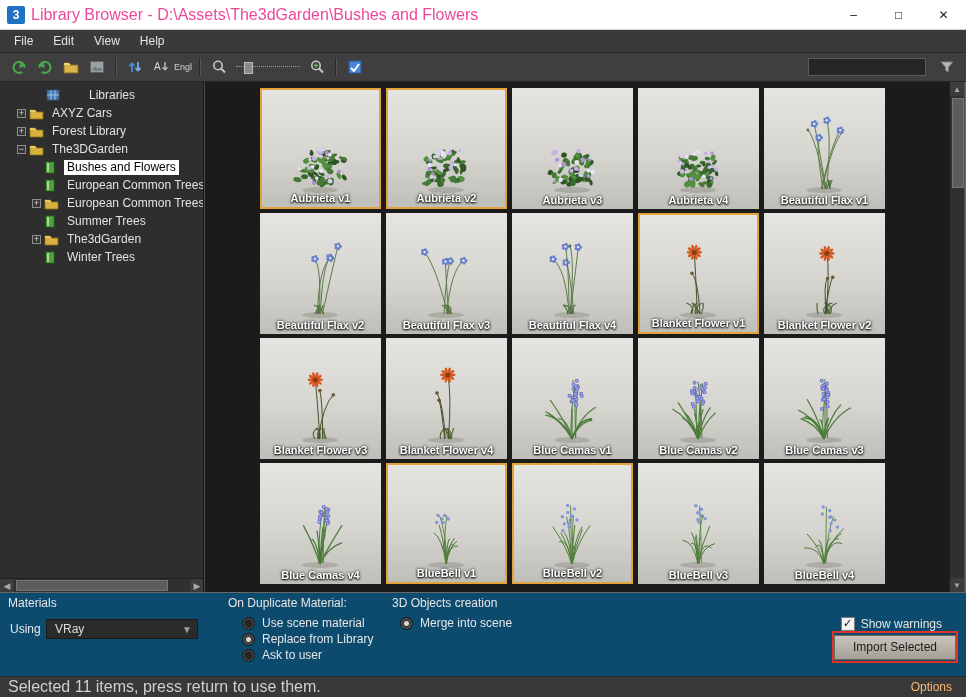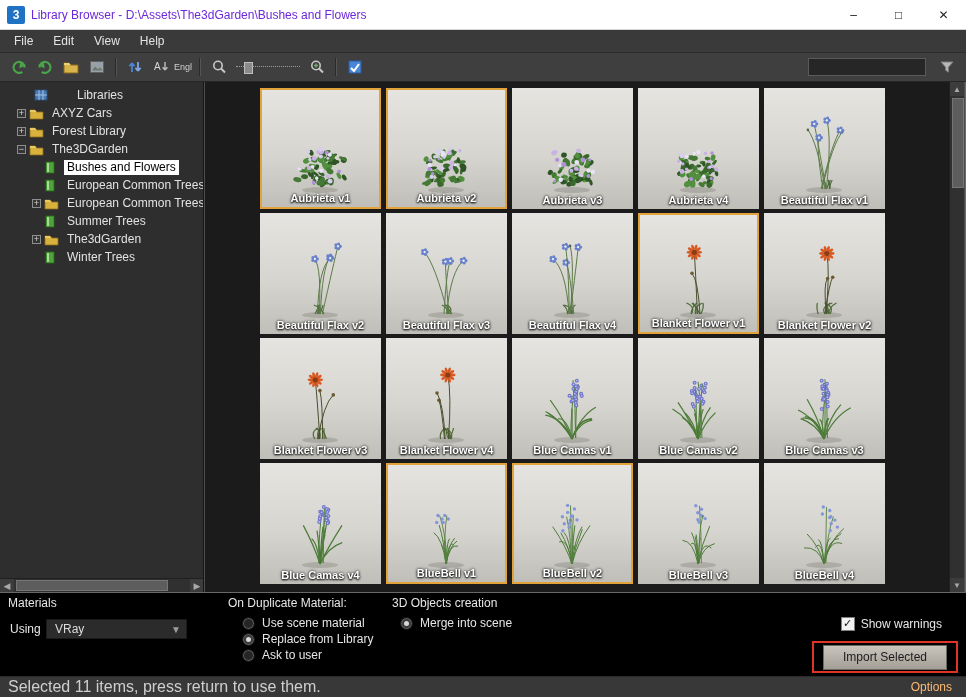--- a/index.html
+++ b/index.html
@@ -6,21 +6,21 @@
   body{
     width:966px;height:697px;position:relative;overflow:hidden;
     font-family:"Liberation Sans",sans-serif;background:#4d4d4d;
     box-shadow:inset 0 0 0 1px #6a6a6a;
   }
   
   .titlebar{position:absolute;top:0;left:0;width:966px;height:30px;background:#ffffff;
     display:flex;align-items:center;border-bottom:1px solid #d4d4d4;box-sizing:border-box;}
   .app-icon{width:18px;height:18px;margin:0 6px 0 7px;border-radius:2px;background:#1f72c4;
     color:#fff;font-size:12px;font-weight:bold;display:flex;align-items:center;justify-content:center;}
-  .title-text{font-size:12px;color:#6d28d9;}
+  .title-text{font-size:16px;color:#ec4899;}
   .win-controls{margin-left:auto;display:flex;height:30px;}
   .win-btn{width:45px;height:30px;display:flex;align-items:center;justify-content:center;
     font-size:12px;color:#222;cursor:default;}
   
   .menubar{position:absolute;top:30px;left:0;width:966px;height:22px;background:#3a3a3a;
     display:flex;align-items:center;padding-left:4px;box-sizing:border-box;}
   .menu-item{color:#e4e4e4;font-size:12px;padding:0 10px;line-height:22px;}
   
   .toolbar{position:absolute;top:52px;left:0;width:966px;height:30px;background:#3f3f3f;
     border-top:1px solid #2b2b2b;border-bottom:1px solid #262626;box-sizing:border-box;
@@ -62,38 +62,38 @@
   .thumb-label{position:absolute;bottom:3px;left:0;width:100%;text-align:center;
     font-size:11px;font-weight:bold;color:#fff;
     text-shadow:0 1px 2px #000,0 0 3px #000;}
   .vscroll{position:absolute;top:82px;right:2px;width:15px;height:510px;background:#303030;
     border-left:1px solid #202020;box-sizing:border-box;}
   .vs-arrow{height:14px;display:flex;align-items:center;justify-content:center;color:#a8a8a8;
     font-size:8px;background:#3c3c3c;}
   .vs-arrow.down{position:absolute;bottom:0;left:0;right:0;}
   .vs-thumb{position:absolute;top:16px;left:2px;width:10px;height:88px;background:#5d5d5d;border:1px solid #757575;}
   
-  .bottom{position:absolute;top:592px;left:0;width:966px;height:84px;background:#000000;
+  .bottom{position:absolute;top:592px;left:0;width:966px;height:84px;background:#0c4a6e;
     border-top:1px solid #686868;box-sizing:border-box;color:#e6e6e6;font-size:12px;}
   .b-label{position:absolute;}
-  .dropdown{position:absolute;left:46px;top:26px;width:141px;height:20px;background:#2b2b2b;
+  .dropdown{position:absolute;left:46px;top:26px;width:152px;height:20px;background:#2b2b2b;
     border:1px solid #1a1a1a;color:#ddd;display:flex;align-items:center;padding-left:8px;box-sizing:border-box;}
   .dd-arrow{margin-left:auto;padding-right:5px;color:#9a9a9a;font-size:10px;}
   .radio-col{position:absolute;display:flex;flex-direction:column;gap:4px;}
   .radio-row{display:flex;align-items:center;height:12px;}
   .radio{width:11px;height:11px;border-radius:50%;background:#262626;border:1px solid #151515;
     box-shadow:inset 0 0 0 1px #5c5c5c;box-sizing:content-box;flex:none;}
   .radio.on{background:#3a3a3a;}
   .radio.on::after{content:"";display:block;width:5px;height:5px;margin:3px;border-radius:50%;background:#d9d9d9;}
   .radio-label{margin-left:7px;font-size:12px;color:#e6e6e6;}
   .warn-row{position:absolute;right:24px;top:24px;display:flex;align-items:center;}
   .checkbox{width:12px;height:12px;background:#f2f2f2;border:1px solid #7e7e7e;color:#111;
     font-size:11px;line-height:11px;text-align:center;flex:none;}
   .warn-row .radio-label{margin-left:6px;}
-  .import-wrap{position:absolute;right:8px;top:48px;width:146px;height:32px;border:2px solid #e03328;
+  .import-wrap{position:absolute;right:8px;top:38px;width:126px;height:32px;border:2px solid #e03328;
     display:flex;align-items:center;justify-content:center;box-sizing:border-box;}
   .import-btn{width:122px;height:23px;background:linear-gradient(180deg,#c9c5bd,#a39f97);
     border:1px solid #6d6a64;color:#1c1c1c;font-size:12px;display:flex;align-items:center;justify-content:center;}
   
   .statusbar{position:absolute;top:676px;left:0;width:966px;height:21px;background:#383838;
     border-top:1px solid #292929;box-sizing:border-box;display:flex;align-items:center;}
   .status-msg{font-size:16px;color:#cfcfcf;padding-left:8px;}
   .status-options{margin-left:auto;font-size:12px;color:#fdba74;padding-right:14px;}
 </style>
 </head>
@@ -187,21 +187,21 @@
     <span class="tb-icon">
       <svg width="18" height="18" viewBox="0 0 18 18">
           <path d="M3 4 h12 l-4.6 5.2 v5 l-2.8 -2 v-3 z" fill="#b8b8b8" stroke="#7e7e7e"></path>
         </svg>
     </span>
   </div>
 </div>
 
 <div class="tree-panel">
   <div class="tree-rows" id="tree-rows">
-      <div class="tree-row" style="padding-left: 2px; gap: 20px;">
+      <div class="tree-row" style="padding-left: 14px; gap: 20px;">
         <span class="expander empty"></span>
         <span class="tree-icon">
           <svg width="14" height="14" viewBox="0 0 14 14">
             <rect x="1" y="2" width="12" height="10" fill="#4a7ab0" stroke="#2d4d74"></rect>
             <line x1="1" y1="7" x2="13" y2="7" stroke="#9cc0e8"></line>
             <line x1="5" y1="2" x2="5" y2="12" stroke="#9cc0e8"></line>
             <line x1="9" y1="2" x2="9" y2="12" stroke="#9cc0e8"></line>
           </svg>
         </span>
         <span class="tree-label">Libraries</span>

